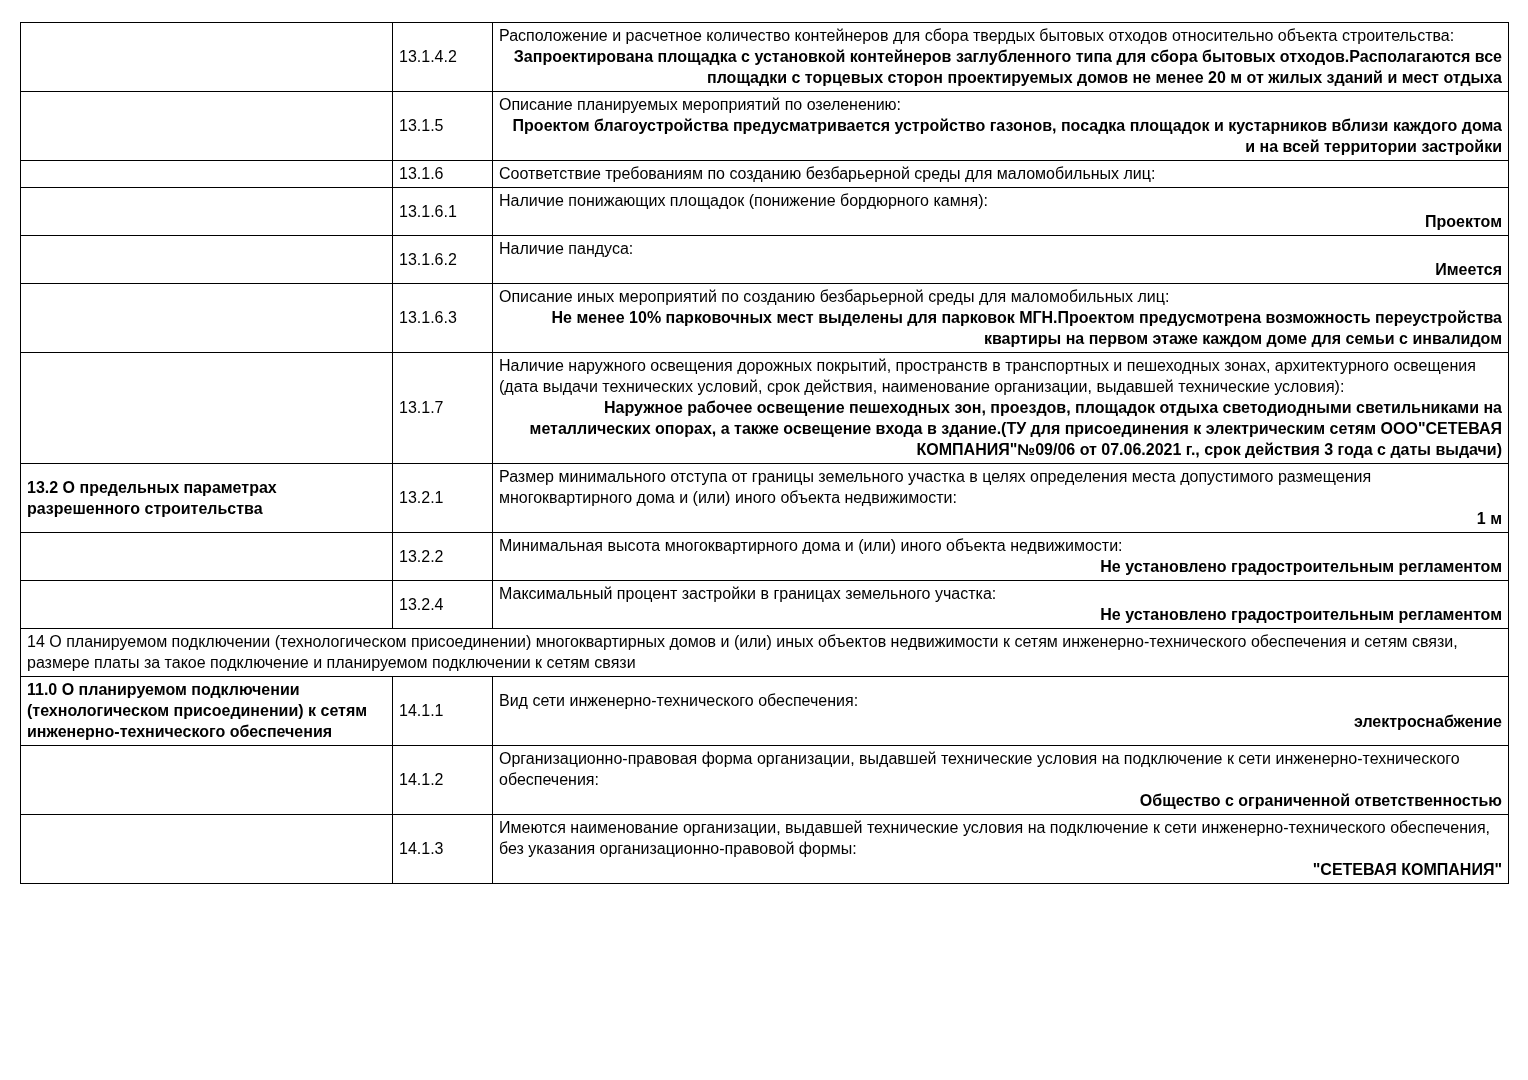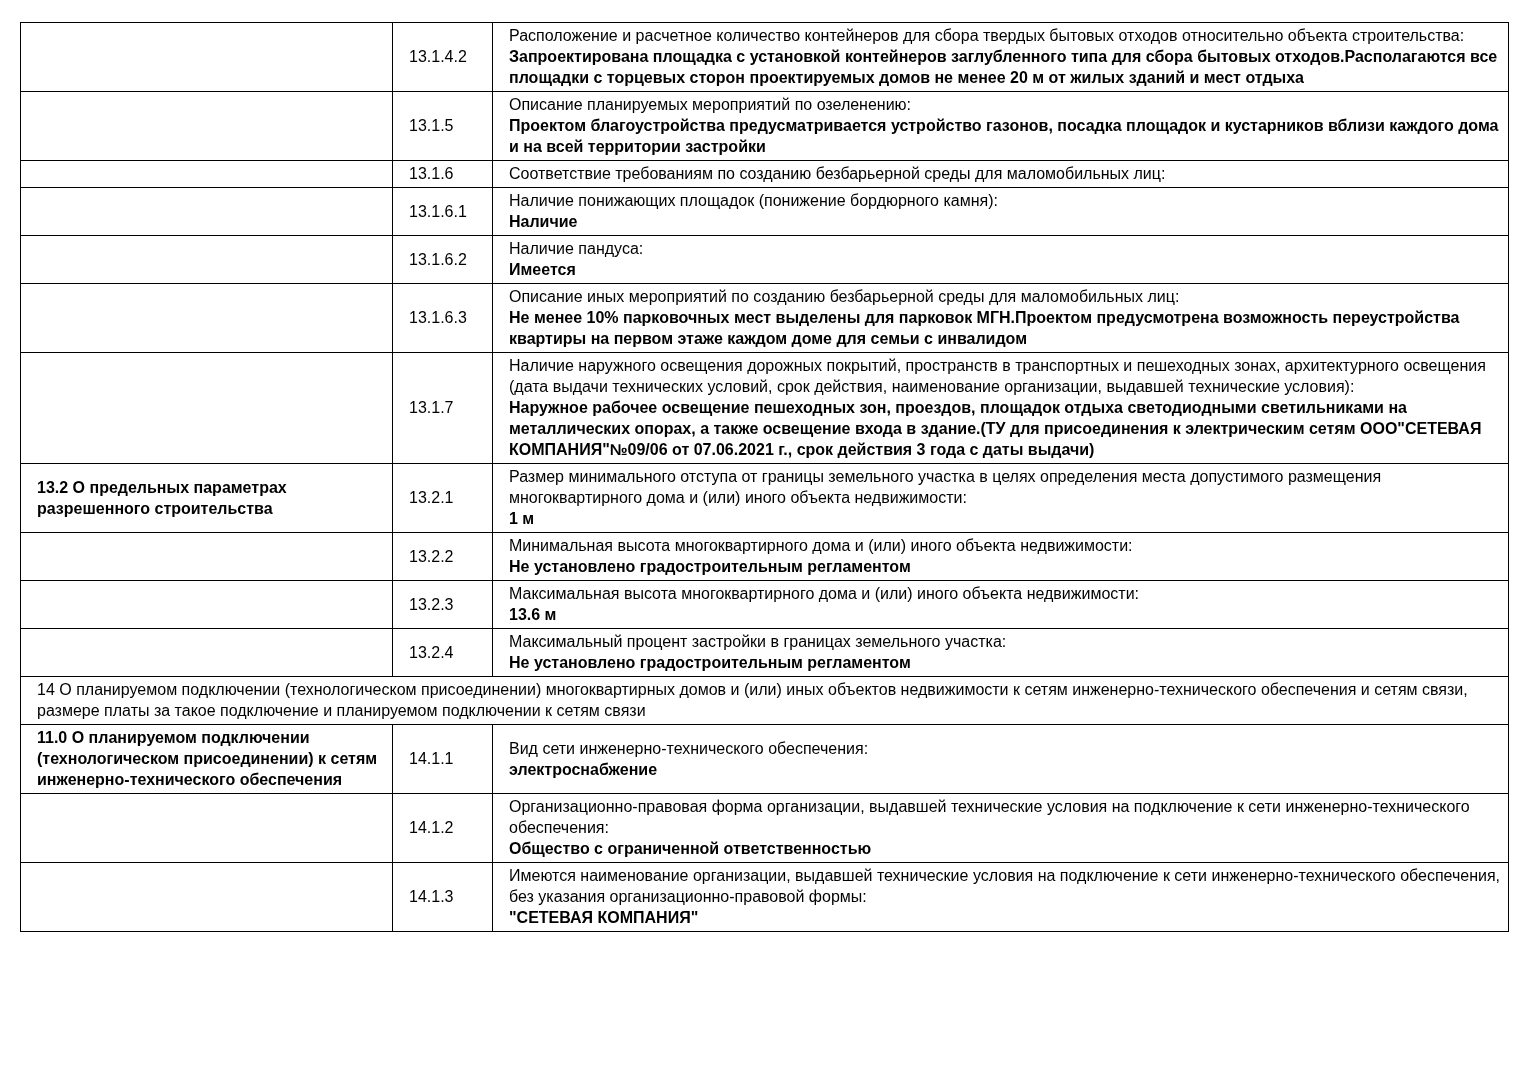--- a/index.html
+++ b/index.html
@@ -19,41 +19,42 @@
   table.decl-table {
     border-collapse: collapse;
     width: 1488px;
     table-layout: fixed;
   }
   col.c1 { width: 372px; }
   col.c2 { width: 100px; }
   col.c3 { width: 1016px; }
   td {
     border: 1px solid #000000;
-    padding: 2px 6px 3px 16px;
+    padding: 2px 6px 3px 6px;
     font-size: 16px;
     line-height: 21px;
     vertical-align: middle;
     word-wrap: break-word;
   }
   td.group-cell {
     vertical-align: middle;
     font-weight: bold;
   }
   td.code-cell {
     vertical-align: middle;
   }
   td.content-cell {
     vertical-align: middle;
   }
   td.section-cell {
     vertical-align: middle;
   }
   .value {
     font-weight: 700;
+    text-align: right;
   }
 </style>
 </head>
 <body>
 
 <div class="page">
   <table class="decl-table">
     <colgroup>
       <col class="c1">
       <col class="c2">
@@ -81,21 +82,21 @@
           <td class="code-cell">13.1.6</td>
           <td class="content-cell">
             <div class="label">Соответствие требованиям по созданию безбарьерной среды для маломобильных лиц:</div>
           </td>
         </tr>
         <tr>
           <td class="group-cell"></td>
           <td class="code-cell">13.1.6.1</td>
           <td class="content-cell">
             <div class="label">Наличие понижающих площадок (понижение бордюрного камня):</div>
-            <div class="value">Наличие</div>
+            <div class="value">Проектом</div>
           </td>
         </tr>
         <tr>
           <td class="group-cell"></td>
           <td class="code-cell">13.1.6.2</td>
           <td class="content-cell">
             <div class="label">Наличие пандуса:</div>
             <div class="value">Имеется</div>
           </td>
         </tr>
@@ -126,28 +127,20 @@
         <tr>
           <td class="group-cell"></td>
           <td class="code-cell">13.2.2</td>
           <td class="content-cell">
             <div class="label">Минимальная высота многоквартирного дома и (или) иного объекта недвижимости:</div>
             <div class="value">Не установлено градостроительным регламентом</div>
           </td>
         </tr>
         <tr>
           <td class="group-cell"></td>
-          <td class="code-cell">13.2.3</td>
-          <td class="content-cell">
-            <div class="label">Максимальная высота многоквартирного дома и (или) иного объекта недвижимости:</div>
-            <div class="value">13.6 м</div>
-          </td>
-        </tr>
-        <tr>
-          <td class="group-cell"></td>
           <td class="code-cell">13.2.4</td>
           <td class="content-cell">
             <div class="label">Максимальный процент застройки в границах земельного участка:</div>
             <div class="value">Не установлено градостроительным регламентом</div>
           </td>
         </tr>
         <tr>
           <td colspan="3" class="section-cell">14 О планируемом подключении (технологическом присоединении) многоквартирных домов и (или) иных объектов недвижимости к сетям инженерно-технического обеспечения и сетям связи, размере платы за такое подключение и планируемом подключении к сетям связи</td>
         </tr>
         <tr>

